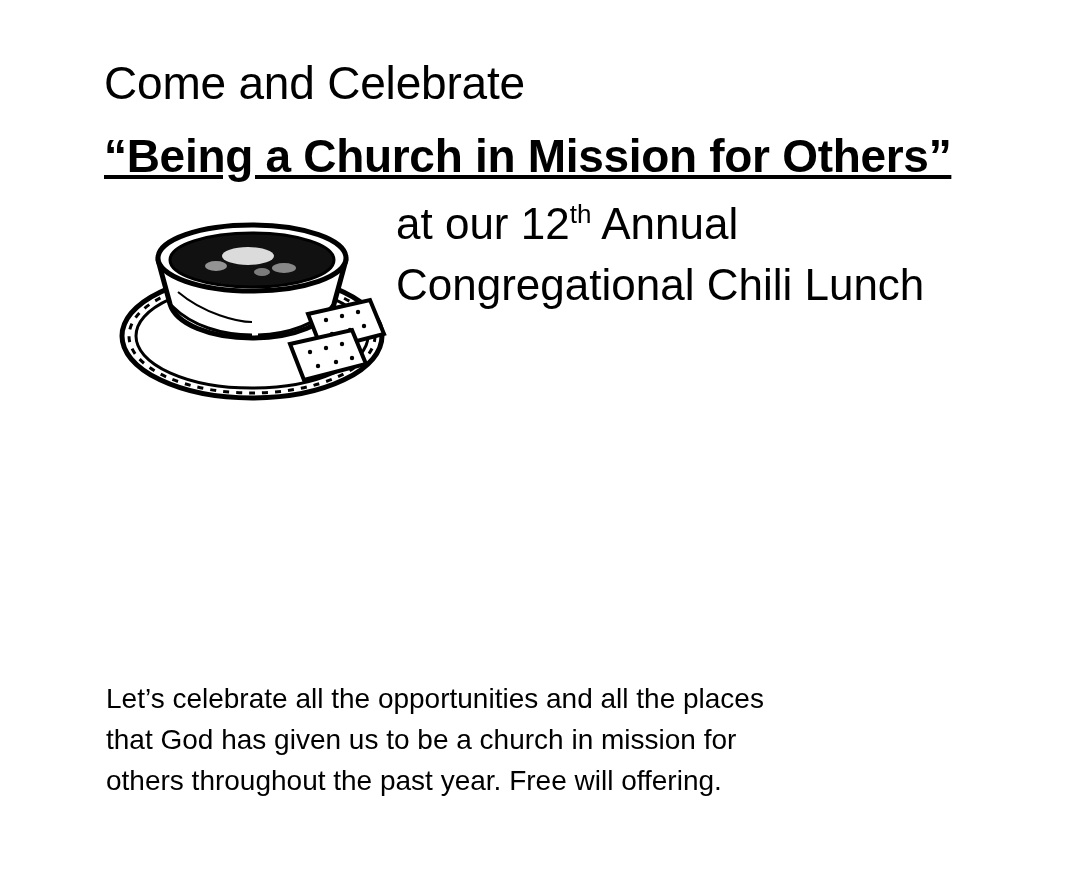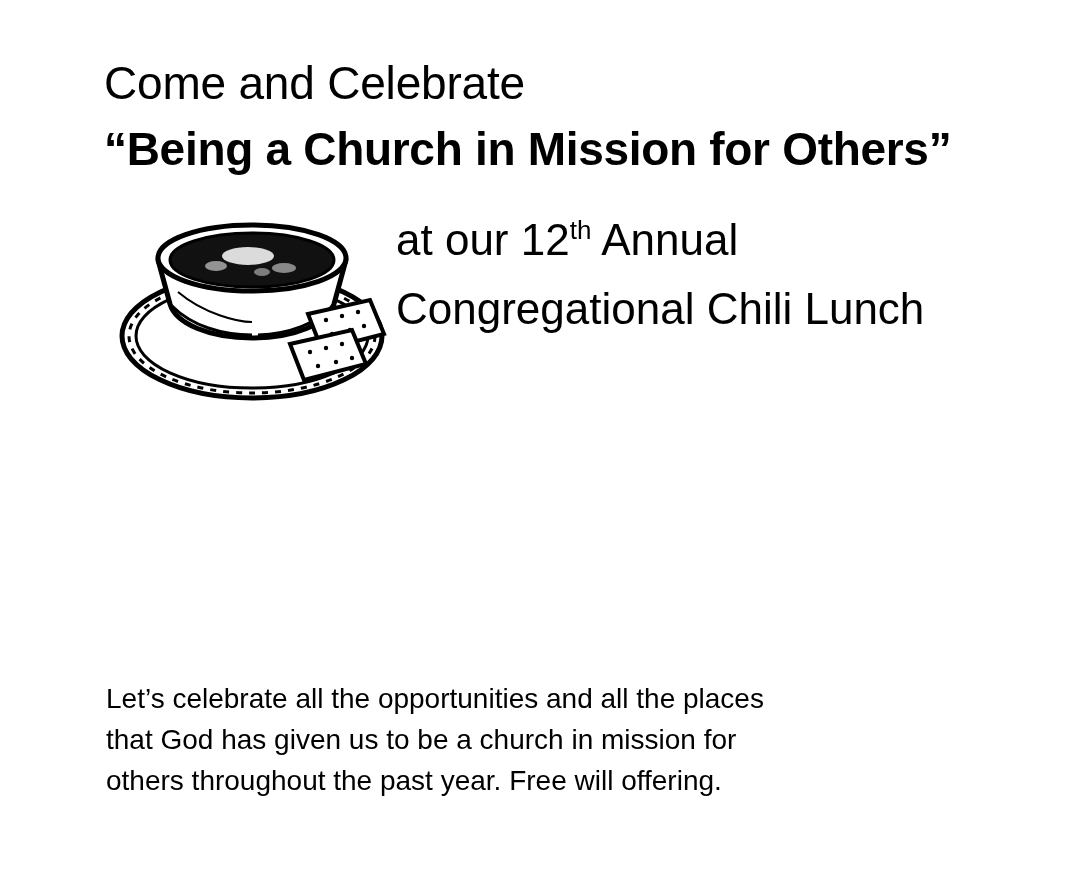--- a/index.html
+++ b/index.html
@@ -36,47 +36,47 @@
     line-height: 1.12;
     letter-spacing: -0.2px;
     white-space: nowrap;
   }
   .line-theme {
     font-size: 46px;
     font-weight: 700;
     line-height: 1.12;
     letter-spacing: -0.3px;
     white-space: nowrap;
-    margin-top: 14px;
+    margin-top: 21px;
+    text-decoration: underline;
   }
 
   
   .headline-right {
     position: absolute;
     left: 396px;
     top: 198px;
     width: 650px;
   }
   .line-annual {
     font-size: 44px;
     font-weight: 400;
     line-height: 1.2;
     white-space: nowrap;
-    margin-top: 16px;
   }
   .line-annual sup {
     font-size: 26px;
     vertical-align: super;
     line-height: 0;
   }
   .line-lunch {
     font-size: 44px;
     font-weight: 400;
     line-height: 1.2;
-    margin-top: 16px;
+    margin-top: 8px;
     white-space: nowrap;
   }
 
   
   .chili-art {
     position: absolute;
     left: 112px;
     top: 188px;
     width: 285px;
     height: 220px;

